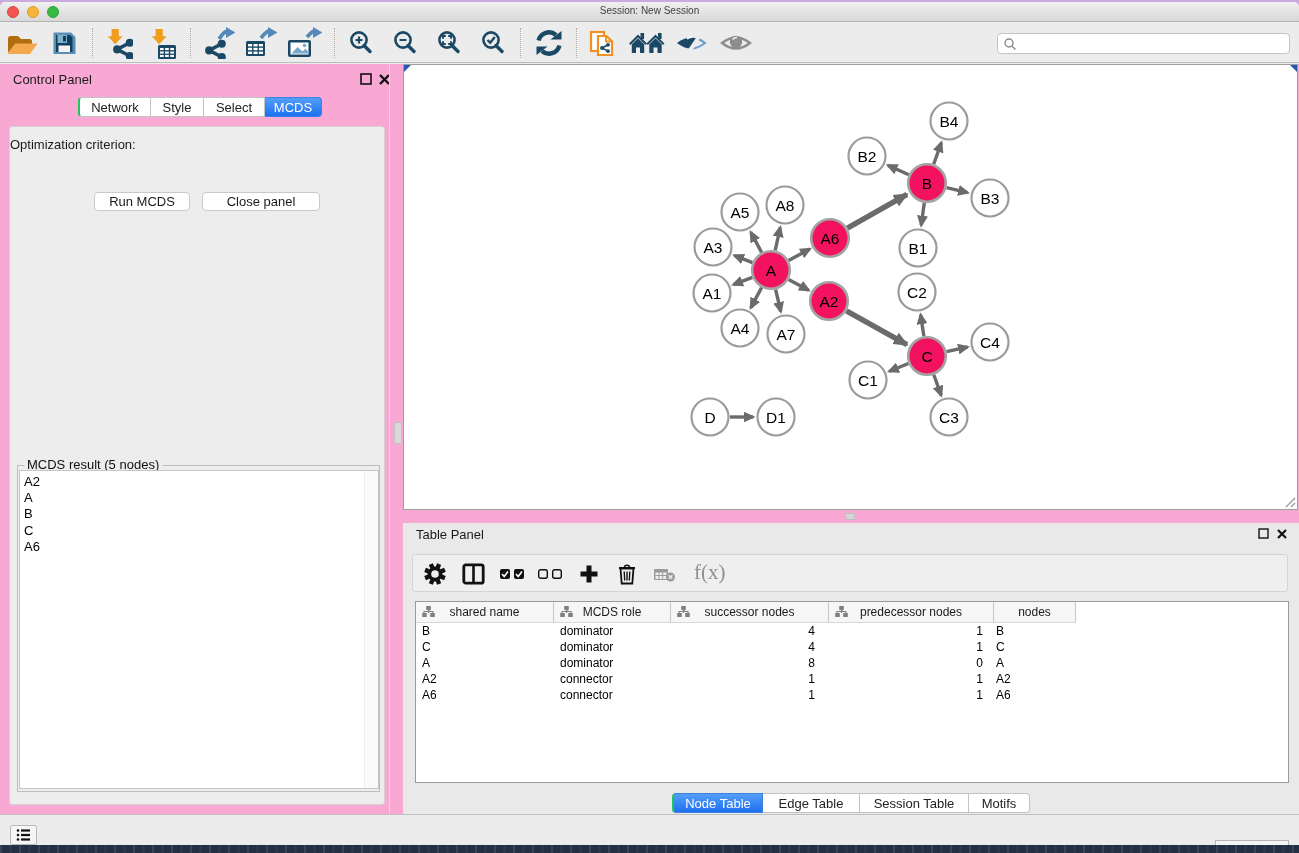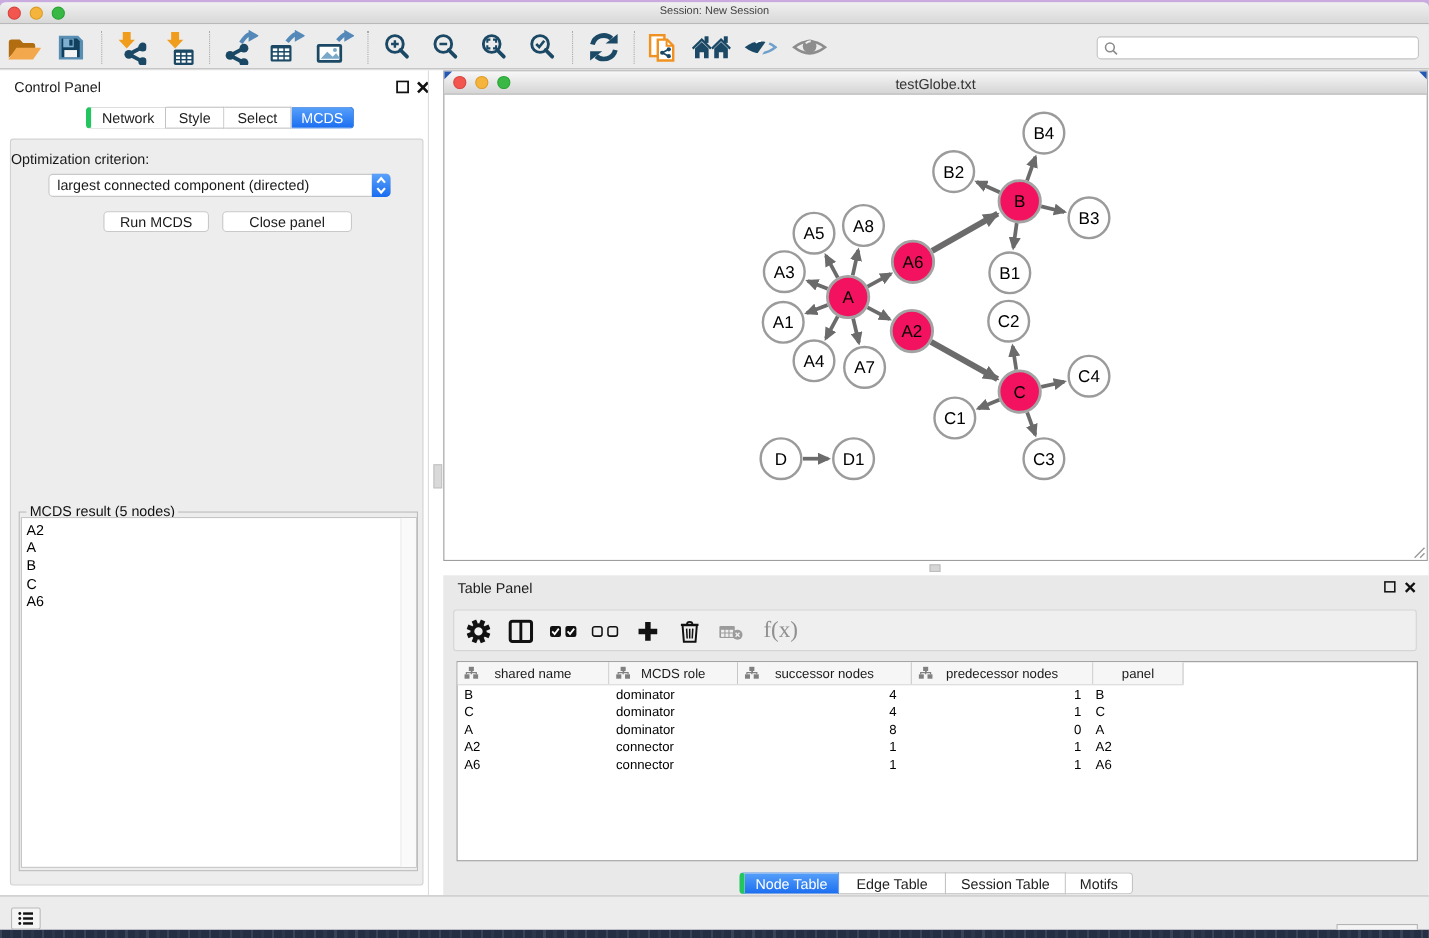--- a/index.html
+++ b/index.html
@@ -4,28 +4,28 @@
 *{margin:0;padding:0;box-sizing:border-box}
 html,body{width:1299px;height:853px;overflow:hidden;font-family:"Liberation Sans",sans-serif;}
 body{background:#c9abdf;position:relative}
 .abs{position:absolute}
 #win{position:absolute;left:0;top:2px;width:1299px;height:843px;background:#ececec;border-radius:5px 5px 0 0;overflow:hidden}
 #titlebar{position:absolute;left:0;top:0;width:1299px;height:20px;background:linear-gradient(#f0f0f0,#d8d8d8);border-bottom:1px solid #b3b3b3;border-radius:5px 5px 0 0}
 .tl{position:absolute;top:4px;width:12px;height:12px;border-radius:50%}
 #title{position:absolute;top:3px;width:100%;text-align:center;font-size:10px;color:#3f3f3f}
 #toolbar{position:absolute;left:0;top:21px;width:1299px;height:40px;background:#ececec;border-bottom:1px solid #bcbcbc}
 .tsep{position:absolute;top:5px;height:30px;width:0;border-left:1px dotted #a9a9a9}
-#main{position:absolute;left:0;top:62px;width:1299px;height:750px;background:#ffffff}
+#main{position:absolute;left:0;top:62px;width:1299px;height:750px;background:#f9a8d4}
 #statusbar{position:absolute;left:0;top:812px;width:1299px;height:31px;background:#ececec;border-top:1px solid #c0c0c0}
 .icon{position:absolute}
 
 #cp-title{position:absolute;left:13px;top:8px;font-size:13px;color:#1a1a1a}
 .seg{position:absolute;display:flex;font-size:13px;color:#222}
 .seg div{border:1px solid #c3c3c3;border-left:none;background:#fff;display:flex;align-items:center;justify-content:center;height:100%}
-.seg div:first-child{border-left:5px solid #22c55e;border-radius:4px 0 0 4px}
+.seg div:first-child{border-left:2px solid #22c55e;border-radius:4px 0 0 4px}
 .seg div:last-child{border-radius:0 4px 4px 0}
 .seg .sel{background:linear-gradient(#559ff9,#1d6ff1);color:#fff;border-color:#3c80e0}
 #cpanel{position:absolute;left:9px;top:62px;width:376px;height:679px;background:#ededed;border:1px solid #d2d2d2;border-radius:3px}
 .btn{position:absolute;background:#fff;border:1px solid #c9c9c9;border-radius:4px;font-size:13px;color:#1a1a1a;display:flex;align-items:center;justify-content:center}
 #combo{position:absolute;left:34px;top:31px;width:311px;height:21px;background:#fff;border:1px solid #c9c9c9;border-radius:4px;font-size:13px;color:#1a1a1a;line-height:19px;padding-left:7px}
 #combo .step{position:absolute;right:-1px;top:-1px;width:17px;height:21px;background:linear-gradient(#5ba2fa,#186cf0);border-radius:0 4px 4px 0}
 #fieldset{position:absolute;left:7px;top:338px;width:363px;height:327px;border:1px solid #bdbdbd}
 #fieldset .lab{position:absolute;left:6px;top:-9px;background:#ededed;padding:0 3px;font-size:13px;color:#111}
 #mlist{position:absolute;left:1px;top:4px;width:360px;height:319px;background:#fff;border:1px solid #c6c6c6;font-size:13px;color:#000}
 #mlist .sb{position:absolute;right:0px;top:0px;width:14px;height:317px;background:#fafafa;border-left:1px solid #ececec}
@@ -211,43 +211,33 @@
         <path d="M2 2 L11 11 M11 2 L2 11" stroke="#111" stroke-width="2.4"></path>
       </svg>
       <div class="seg" style="left:78px;top:33px;height:20px">
 <div style="width:73px">Network</div>
         <div style="width:53px">Style</div>
         <div style="width:61px">Select</div>
         <div class="sel" style="width:57px">MCDS</div>
       </div>
       <div id="cpanel">
         <div class="abs" style="top:10px;width:100%;text-align:left;font-size:13px;color:#1a1a1a">Optimization criterion:</div>
-        <div id="combo">largest connected component (directed)<div class="step">
-<svg width="17" height="21" viewBox="0 0 17 21">
-              <path d="M5 8 l3.5 -4 3.5 4 M5 13 l3.5 4 3.5 -4" fill="none" stroke="#fff" stroke-width="2"></path>
-            </svg></div></div>
         <div class="btn" style="left:84px;top:65px;width:96px;height:19px">Run MCDS</div>
         <div class="btn" style="left:192px;top:65px;width:118px;height:19px">Close panel</div>
         <div id="fieldset">
           <div class="lab">MCDS result (5 nodes)</div>
           <div id="mlist">
             <div style="padding:3px 0 0 4px;line-height:16.2px">A2<br>A<br>B<br>C<br>A6</div>
             <div class="sb"></div>
           </div>
         </div>
       </div>
       <div class="abs" style="left:389px;top:0px;width:1px;height:750px;background:#dcdcdc"></div>
       <div class="abs" style="left:394px;top:358px;width:8px;height:22px;background:#d9d9d9;border:1px solid #c2c2c2"></div>
       <div id="netwin">
-        <div class="tb">
-          <div class="tl" style="left:8px;top:4px;background:#f2564f;border:0.5px solid #d8443e"></div>
-          <div class="tl" style="left:28px;top:4px;background:#f5b43c;border:0.5px solid #dd9c27"></div>
-          <div class="tl" style="left:48px;top:4px;background:#39b846;border:0.5px solid #28a433"></div>
-          <div class="ti">testGlobe.txt</div>
-        </div>
         <div class="corner" style="left:0;top:0;border-width:7px 7px 0 0;border-color:#2458b3 transparent transparent transparent"></div>
         <div class="corner" style="right:0;top:0;border-width:0 7px 7px 0;border-color:transparent #2458b3 transparent transparent"></div>
         <svg class="icon" style="left:0px;top:21px" width="893" height="424" viewBox="0 0 893 424">
           <defs>
 <marker id="ah" markerWidth="12" markerHeight="11" refX="9.5" refY="5.5" orient="auto" markerUnits="userSpaceOnUse">
               <path d="M0 0 L12 5.5 L0 11 z" fill="#6b6b6b"></path>
             </marker>
 <marker id="ah2" markerWidth="15" markerHeight="13" refX="13" refY="6.5" orient="auto" markerUnits="userSpaceOnUse">
               <path d="M0 0 L15 6.5 L0 13 z" fill="#6b6b6b"></path>
             </marker>
@@ -398,21 +388,21 @@
               </g>
             </svg>successor nodes</div>
           <div class="th" style="left:413px;width:165px"><svg width="13" height="12" viewBox="0 0 13 12" style="position:absolute;left:6px;top:4px">
               <g fill="#808080">
                 <rect x="4.2" y="0" width="4.6" height="4"></rect>
                 <rect x="0.2" y="7" width="4.6" height="4"></rect>
                 <rect x="8.2" y="7" width="4.6" height="4"></rect>
                 <path d="M6 4 h1 v2 M2 7 v-1.5 h9 V7 M6.5 4 v3" stroke="#808080" stroke-width="1.1" fill="none"></path>
               </g>
             </svg>predecessor nodes</div>
-          <div class="th" style="left:578px;width:82px">panel</div>
+          <div class="th" style="left:578px;width:82px">nodes</div>
           <div class="abs" style="left:0;top:20px;width:660px;height:1px;background:#d8d8d8"></div>
           <div class="trow" style="left:6px;top:21px">B</div>
           <div class="trow" style="left:144px;top:21px">dominator</div>
           <div class="trow" style="left:255px;top:21px;width:144px;text-align:right">4</div>
           <div class="trow" style="left:413px;top:21px;width:154px;text-align:right">1</div>
           <div class="trow" style="left:580px;top:21px">B</div>
           <div class="trow" style="left:6px;top:37px">C</div>
           <div class="trow" style="left:144px;top:37px">dominator</div>
           <div class="trow" style="left:255px;top:37px;width:144px;text-align:right">4</div>
           <div class="trow" style="left:413px;top:37px;width:154px;text-align:right">1</div>

